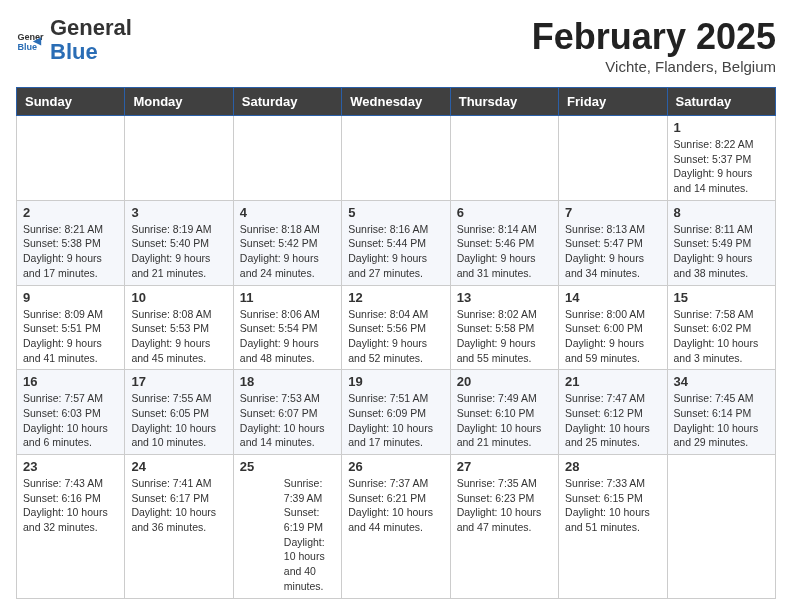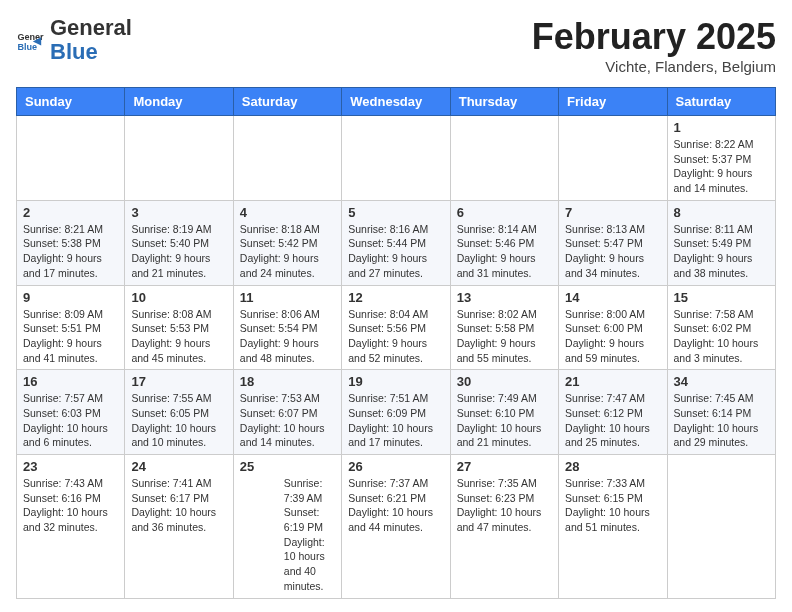--- a/index.html
+++ b/index.html
@@ -43,21 +43,21 @@
     .location {
       font-size: 15px;
       color: #444;
     }
     .calendar {
       width: 100%;
       border-collapse: collapse;
       border: 1px solid #ccc;
     }
     .calendar th {
-      background: #3b82f6;
+      background: #404040;
       color: #fff;
       font-size: 13px;
       font-weight: bold;
       padding: 6px 8px;
       text-align: left;
       border: 1px solid #2a5fa8;
     }
     .calendar td {
       vertical-align: top;
       border: 1px solid #ccc;
@@ -243,21 +243,21 @@
 Sunset: 6:07 PM
 Daylight: 10 hours and 14 minutes.</div>
         </td>
         <td>
           <span class="day-num">19</span>
           <div class="day-info" style="white-space: pre-wrap;">Sunrise: 7:51 AM
 Sunset: 6:09 PM
 Daylight: 10 hours and 17 minutes.</div>
         </td>
         <td>
-          <span class="day-num">30</span>
+          <span class="day-num">20</span>
           <div class="day-info" style="white-space: pre-wrap;">Sunrise: 7:49 AM
 Sunset: 6:10 PM
 Daylight: 10 hours and 21 minutes.</div>
         </td>
         <td>
           <span class="day-num">21</span>
           <div class="day-info" style="white-space: pre-wrap;">Sunrise: 7:47 AM
 Sunset: 6:12 PM
 Daylight: 10 hours and 25 minutes.</div>
         </td>

